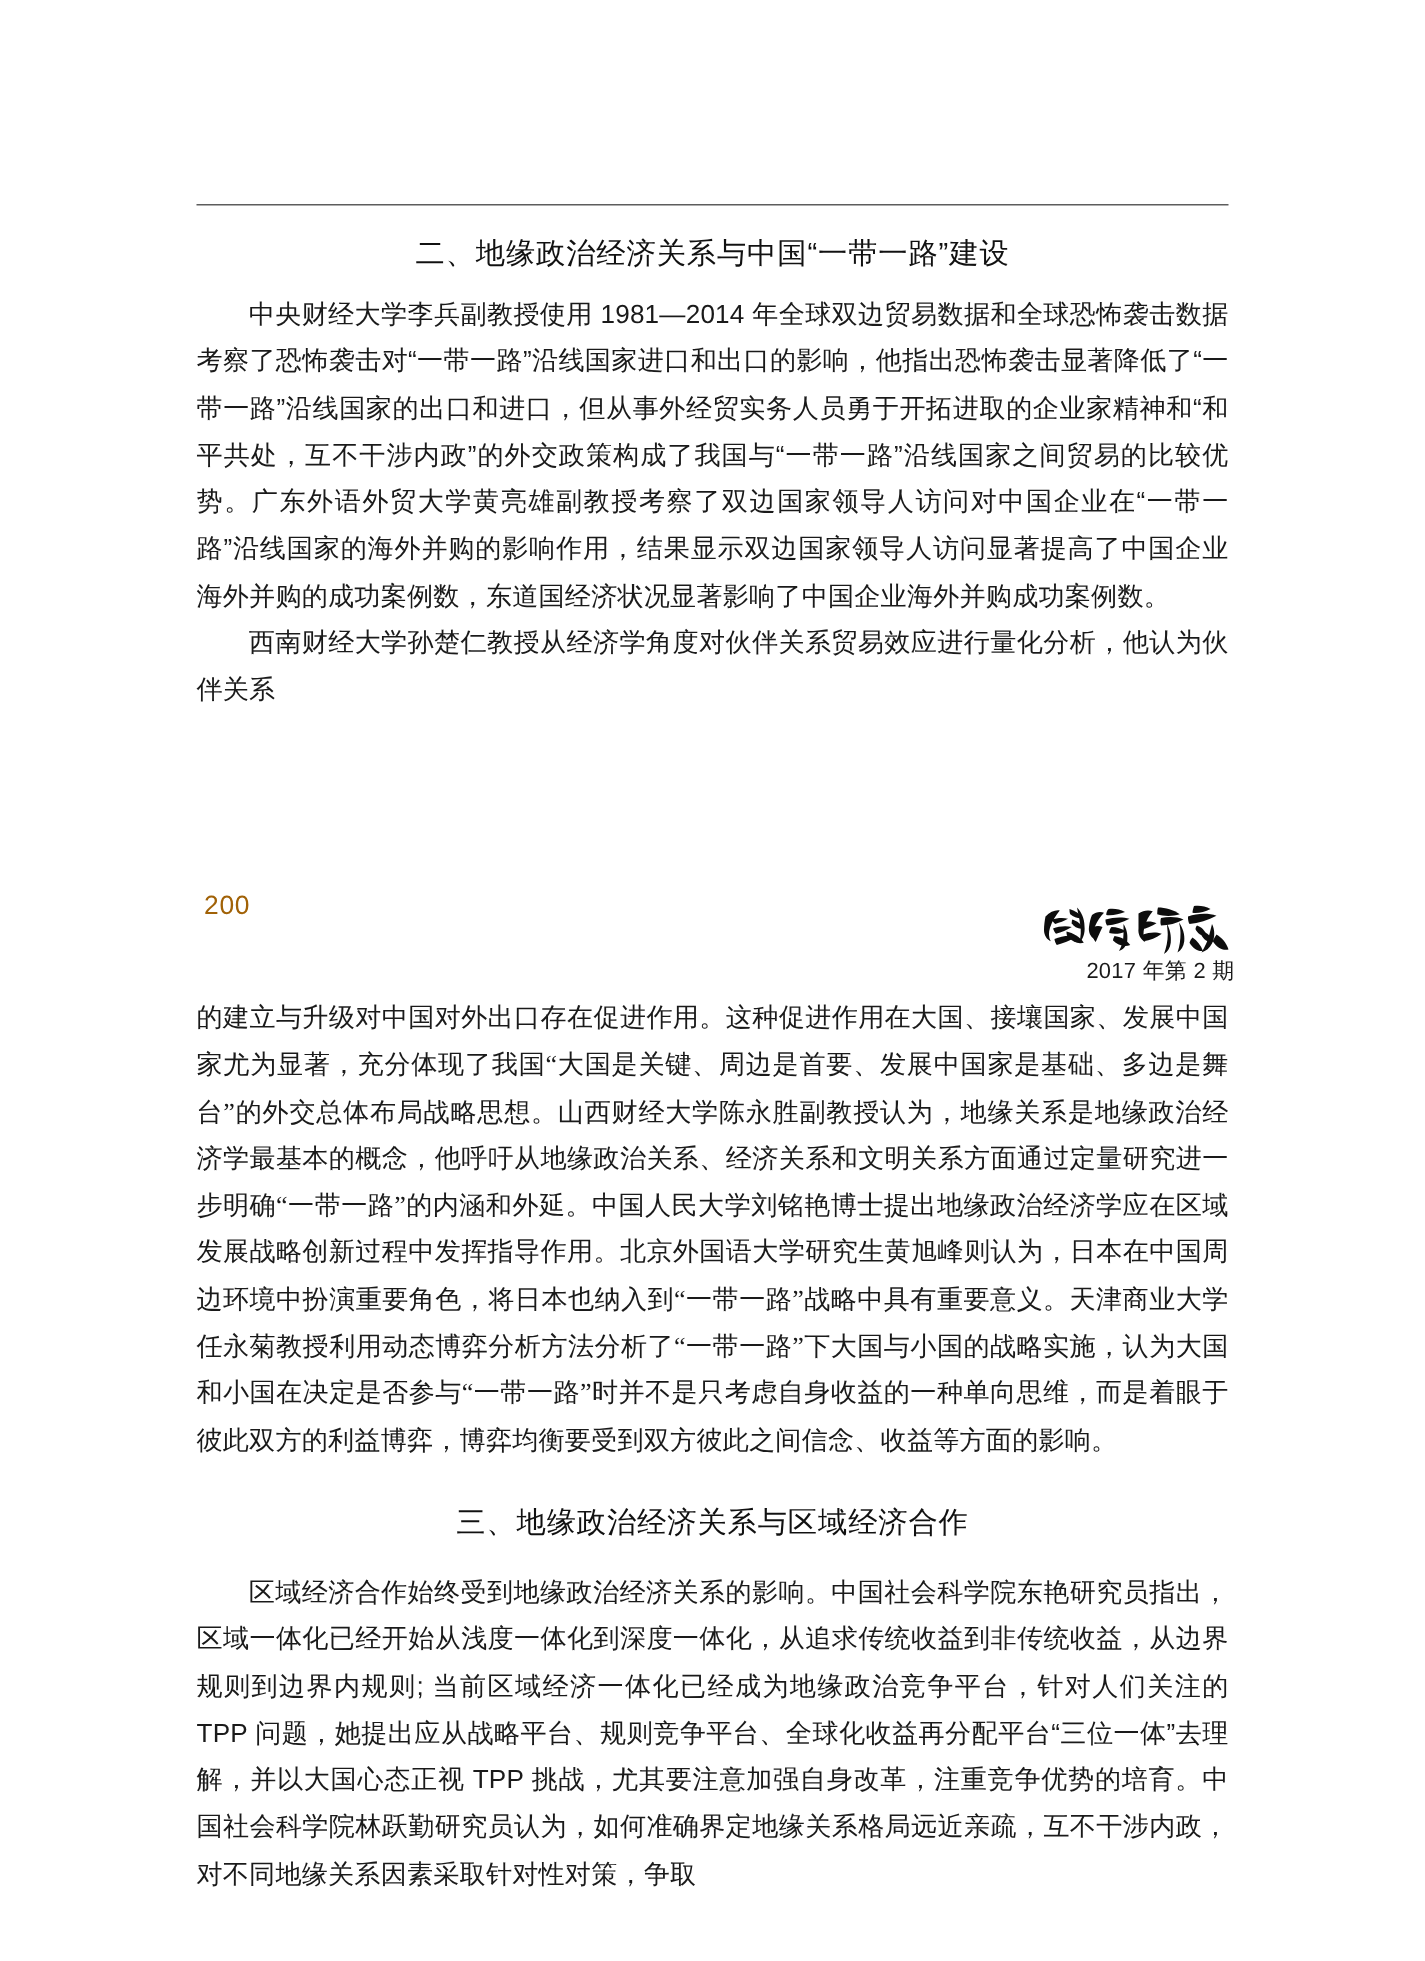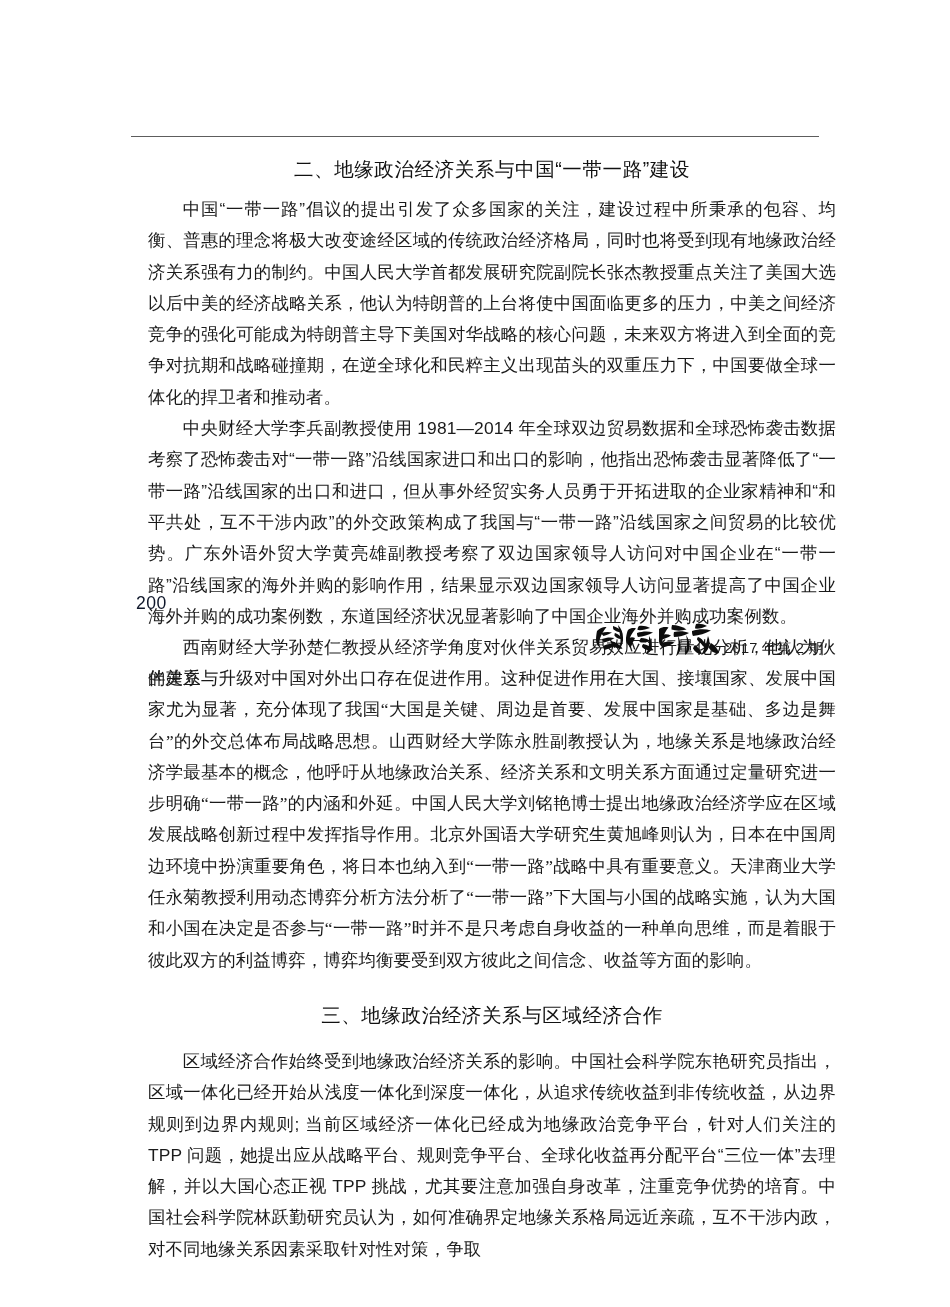--- a/index.html
+++ b/index.html
@@ -28,21 +28,21 @@
     left: 131px;
     top: 136px;
     width: 688px;
     height: 1px;
     background: #5d5d5d;
   }
 
   
   .column {
     position: absolute;
-    left: 148px;
+    left: 131px;
     width: 688px;
   }
 
   .col-a { top: 152px; }
   .col-b { top: 663px; }
 
   h2.section-heading {
     font-size: 19.5px;
     font-weight: 500;
     text-align: center;
@@ -71,34 +71,35 @@
   .para-spacer-md { height: 14px; }
   .para-spacer-lg { height: 22px; }
 
   
   .folio {
     position: absolute;
     left: 136px;
     top: 592px;
     font-size: 17.6px;
     line-height: 22px;
-    color: #0f172a;
+    color: #a16207;
     letter-spacing: 0.5px;
   }
 
   
   .running-head {
     position: absolute;
     left: 598px;
     top: 614px;
     width: 225px;
     height: 46px;
     display: flex;
     align-items: flex-end;
     justify-content: flex-end;
+    flex-direction: column;
   }
   .journal-mark {
     display: block;
     width: 130px;
     height: 44px;
     flex: 0 0 auto;
   }
   .issue-label {
     font-size: 14.6px;
     line-height: 17px;
@@ -115,21 +116,20 @@
 <div class="page">
 
   <div class="top-rule"></div>
 
   <div class="column col-a">
 
     <h2 class="section-heading">二、地缘政治经济关系与中国“一带一路”建设</h2>
 
     <div class="para-spacer-sm"></div>
 
-    <p class="body-para">中国“一带一路”倡议的提出引发了众多国家的关注，建设过程中所秉承的包容、均衡、普惠的理念将极大改变途经区域的传统政治经济格局，同时也将受到现有地缘政治经济关系强有力的制约。中国人民大学首都发展研究院副院长张杰教授重点关注了美国大选以后中美的经济战略关系，他认为特朗普的上台将使中国面临更多的压力，中美之间经济竞争的强化可能成为特朗普主导下美国对华战略的核心问题，未来双方将进入到全面的竞争对抗期和战略碰撞期，在逆全球化和民粹主义出现苗头的双重压力下，中国要做全球一体化的捍卫者和推动者。</p>
 
     <p class="body-para">中央财经大学李兵副教授使用 1981—2014 年全球双边贸易数据和全球恐怖袭击数据考察了恐怖袭击对“一带一路”沿线国家进口和出口的影响，他指出恐怖袭击显著降低了“一带一路”沿线国家的出口和进口，但从事外经贸实务人员勇于开拓进取的企业家精神和“和平共处，互不干涉内政”的外交政策构成了我国与“一带一路”沿线国家之间贸易的比较优势。广东外语外贸大学黄亮雄副教授考察了双边国家领导人访问对中国企业在“一带一路”沿线国家的海外并购的影响作用，结果显示双边国家领导人访问显著提高了中国企业海外并购的成功案例数，东道国经济状况显著影响了中国企业海外并购成功案例数。</p>
 
     <p class="body-para">西南财经大学孙楚仁教授从经济学角度对伙伴关系贸易效应进行量化分析，他认为伙伴关系</p>
 
   </div>
 
   <div class="folio">200</div>
 
   <div class="running-head">

